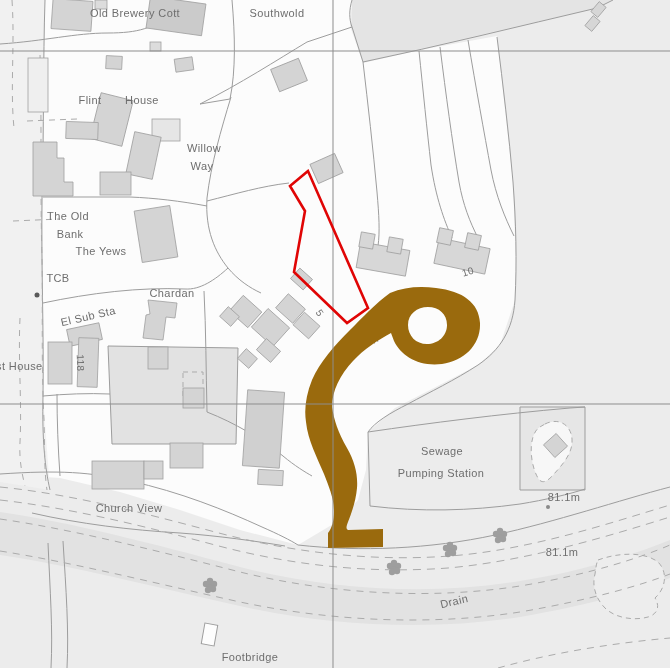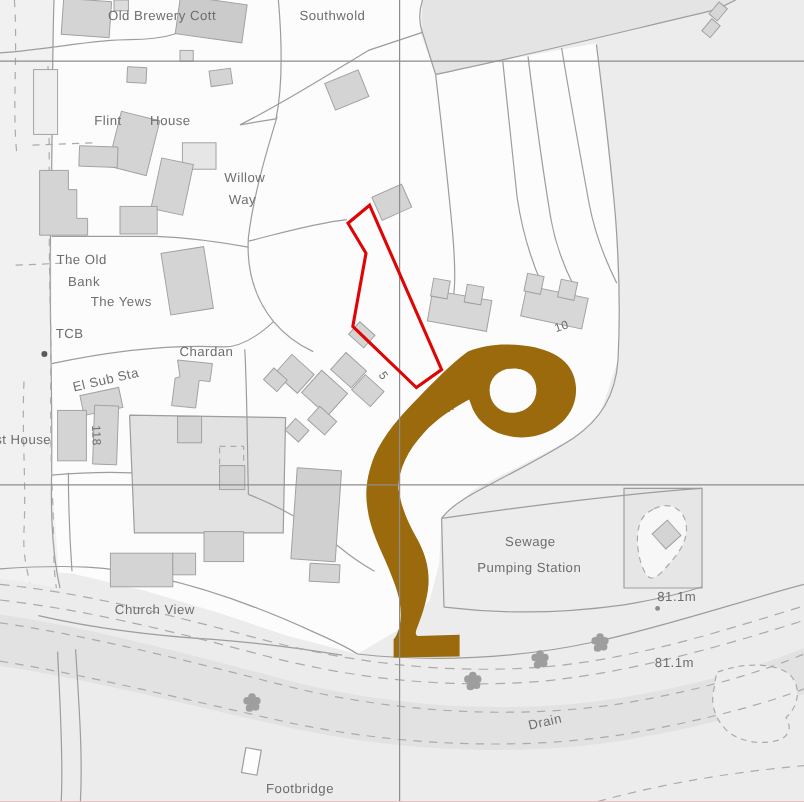--- a/index.html
+++ b/index.html
@@ -1,16 +1,16 @@
 <!DOCTYPE html>
 <html><head>
 <meta charset="utf-8">
 <style>
   html,body{margin:0;padding:0;background:#ececec;}
-  #map-root{position:relative;width:670px;height:668px;overflow:hidden;background:#ef4444;}
+  #map-root{position:relative;width:670px;height:668px;overflow:hidden;background:#737373;}
   svg{display:block;}
   text{font-family:"Liberation Sans","DejaVu Sans",sans-serif;letter-spacing:0.4px;}
 </style>
 </head>
 <body>
 
 <div id="map-root">
   <svg width="670" height="668" viewBox="0 0 670 668" xmlns="http://www.w3.org/2000/svg">
       <rect x="0" y="0" width="670" height="668" fill="#ececec"></rect>
       <path d="M0,0 L352,0 L350,26 L363,63 L420,50 L497,36 L513,182 L516,262 L515,300 L500,345 L478,365 L430,390 L395,408 L368,432 L366,470 L358,500 L340,520 L298,545 L240,530 L180,510 L120,492 L60,478 L0,474 Z" fill="#fcfcfc" stroke="none" stroke-width="1"></path>

